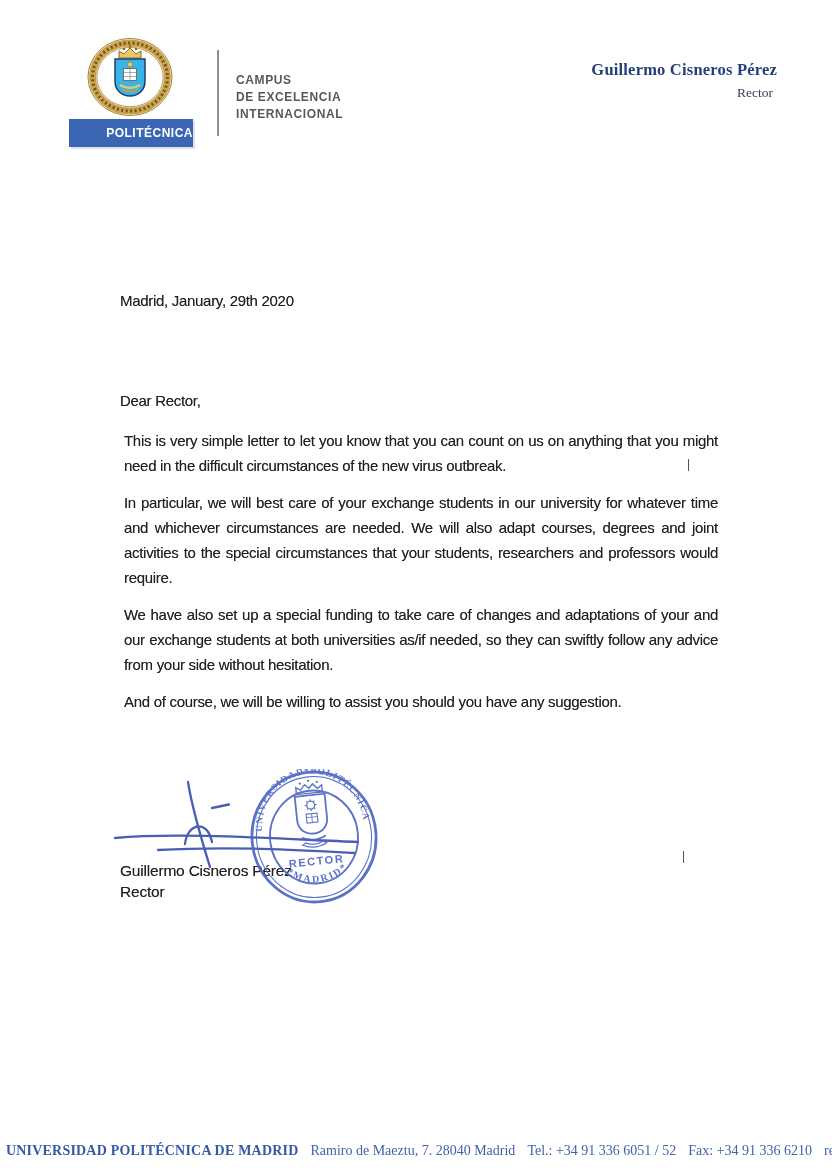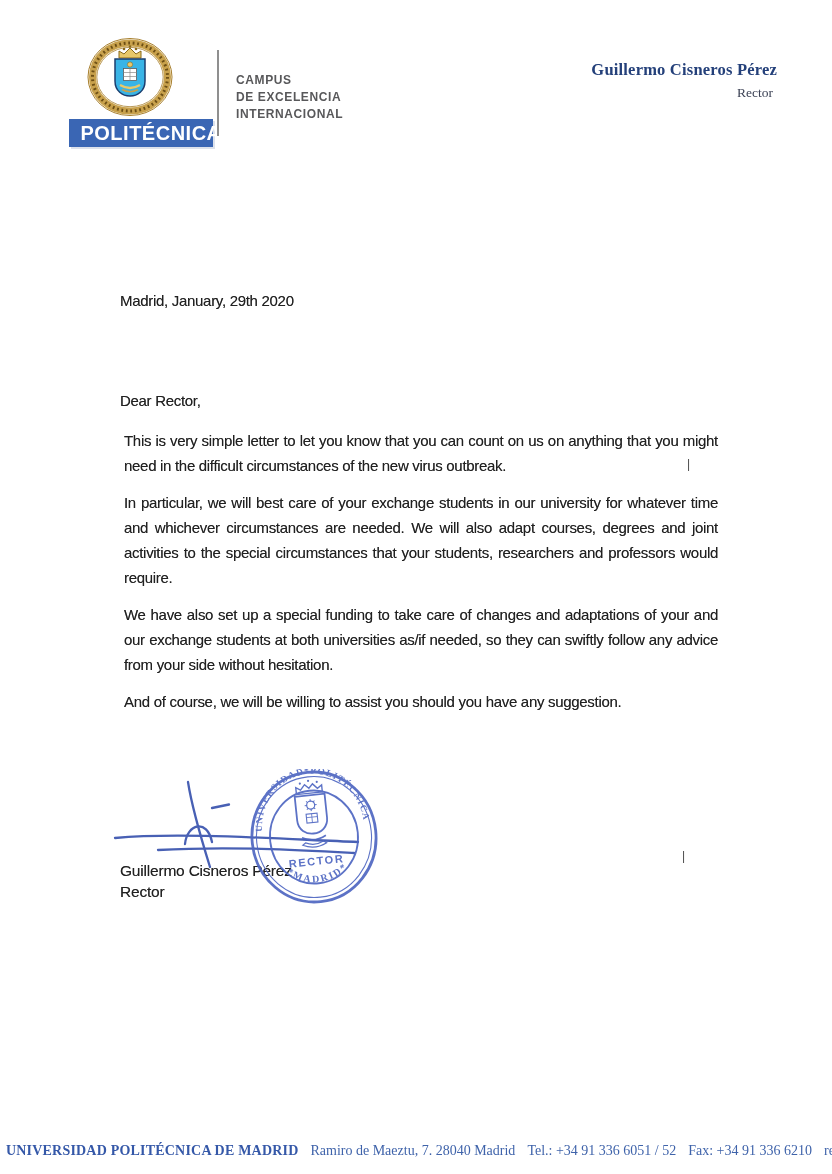--- a/index.html
+++ b/index.html
@@ -5,24 +5,23 @@
   html,body{margin:0;padding:0;background:#e8e8e8;}
   .page{
     position:relative;width:832px;height:1174px;background:#ffffff;
     margin:0 auto;overflow:hidden;
     font-family:"Liberation Sans",sans-serif;color:#212121;
   }
   
   .seal-wrap{position:absolute;left:85px;top:37px;width:92px;height:84px;}
   .poli-bar{
     position:absolute;left:69px;top:119px;width:124px;height:28px;
-    background:#3a66b4;color:#ffffff;display:flex;align-items:center;justify-content:center;
-    font-weight:bold;font-size:20px;letter-spacing:.5px;
+    background:#3a66b4;color:#ffffff;display:flex;align-items:center;justify-content:flex-end;
+    font-weight:bold;font-size:12px;letter-spacing:.5px;
     box-shadow:2px 2px 0 rgba(120,140,180,.25);
-    padding-left:20px;
   }
   .vdivider{position:absolute;left:217px;top:50px;width:2px;height:86px;background:#8f8f8f;}
   .campus{
     position:absolute;left:236px;top:72px;
     font-size:12px;font-weight:bold;color:#58585a;letter-spacing:.6px;line-height:17px;
   }
   .hdr-right{position:absolute;right:55px;top:60px;text-align:right;font-family:"Liberation Serif",serif;}
   .hdr-name{font-size:16.5px;font-weight:bold;color:#24407a;letter-spacing:.2px;}
   .hdr-title{font-size:13.5px;color:#3d4356;margin-top:5px;padding-right:4px;}
   

